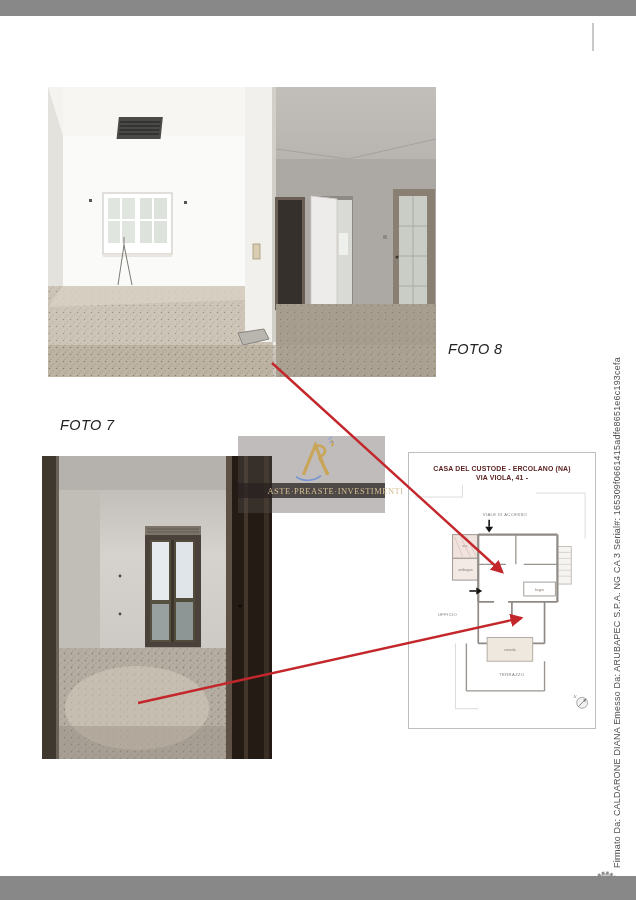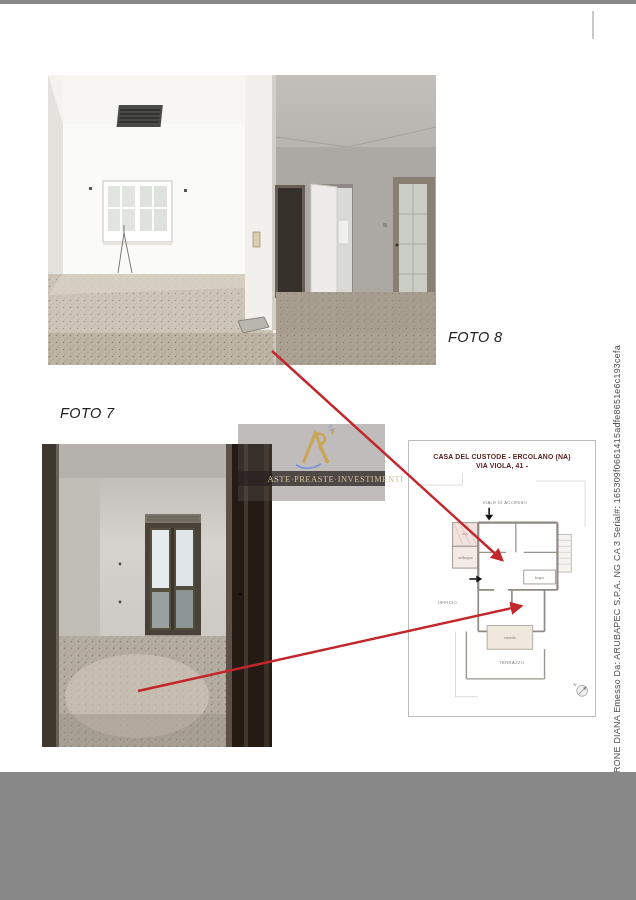--- a/index.html
+++ b/index.html
@@ -1,17 +1,17 @@
 <!DOCTYPE html>
 <html><head>
 <meta charset="utf-8">
 <style>
   html,body{margin:0;padding:0;background:#888;}
-  #page{position:relative;width:636px;height:768px;background:#ffffff;overflow:hidden;
-        font-family:"Liberation Sans",sans-serif;margin:4px auto;}
+  #page{position:relative;width:636px;height:860px;background:#ffffff;overflow:hidden;
+        font-family:"Liberation Sans",sans-serif;margin:16px auto;}
   .photo{position:absolute;overflow:hidden;background:#ddd;}
   .photo svg{display:block;width:100%;height:100%;}
   .foto-label{position:absolute;font-style:italic;font-weight:500;font-size:14.5px;
               color:#222;letter-spacing:.4px;}
   
   #plan-panel{position:absolute;left:408px;top:436px;width:188px;height:277px;
               background:#fff;border:1px solid #bdbdbd;box-sizing:border-box;}
   #plan-panel svg{display:block;width:100%;height:100%;}
   .pt{font-weight:bold;font-size:7px;letter-spacing:.15px;fill:#5c2222;text-anchor:middle;}
   .tiny{font-size:4.2px;fill:#7d7d7d;text-anchor:middle;letter-spacing:.4px;}

